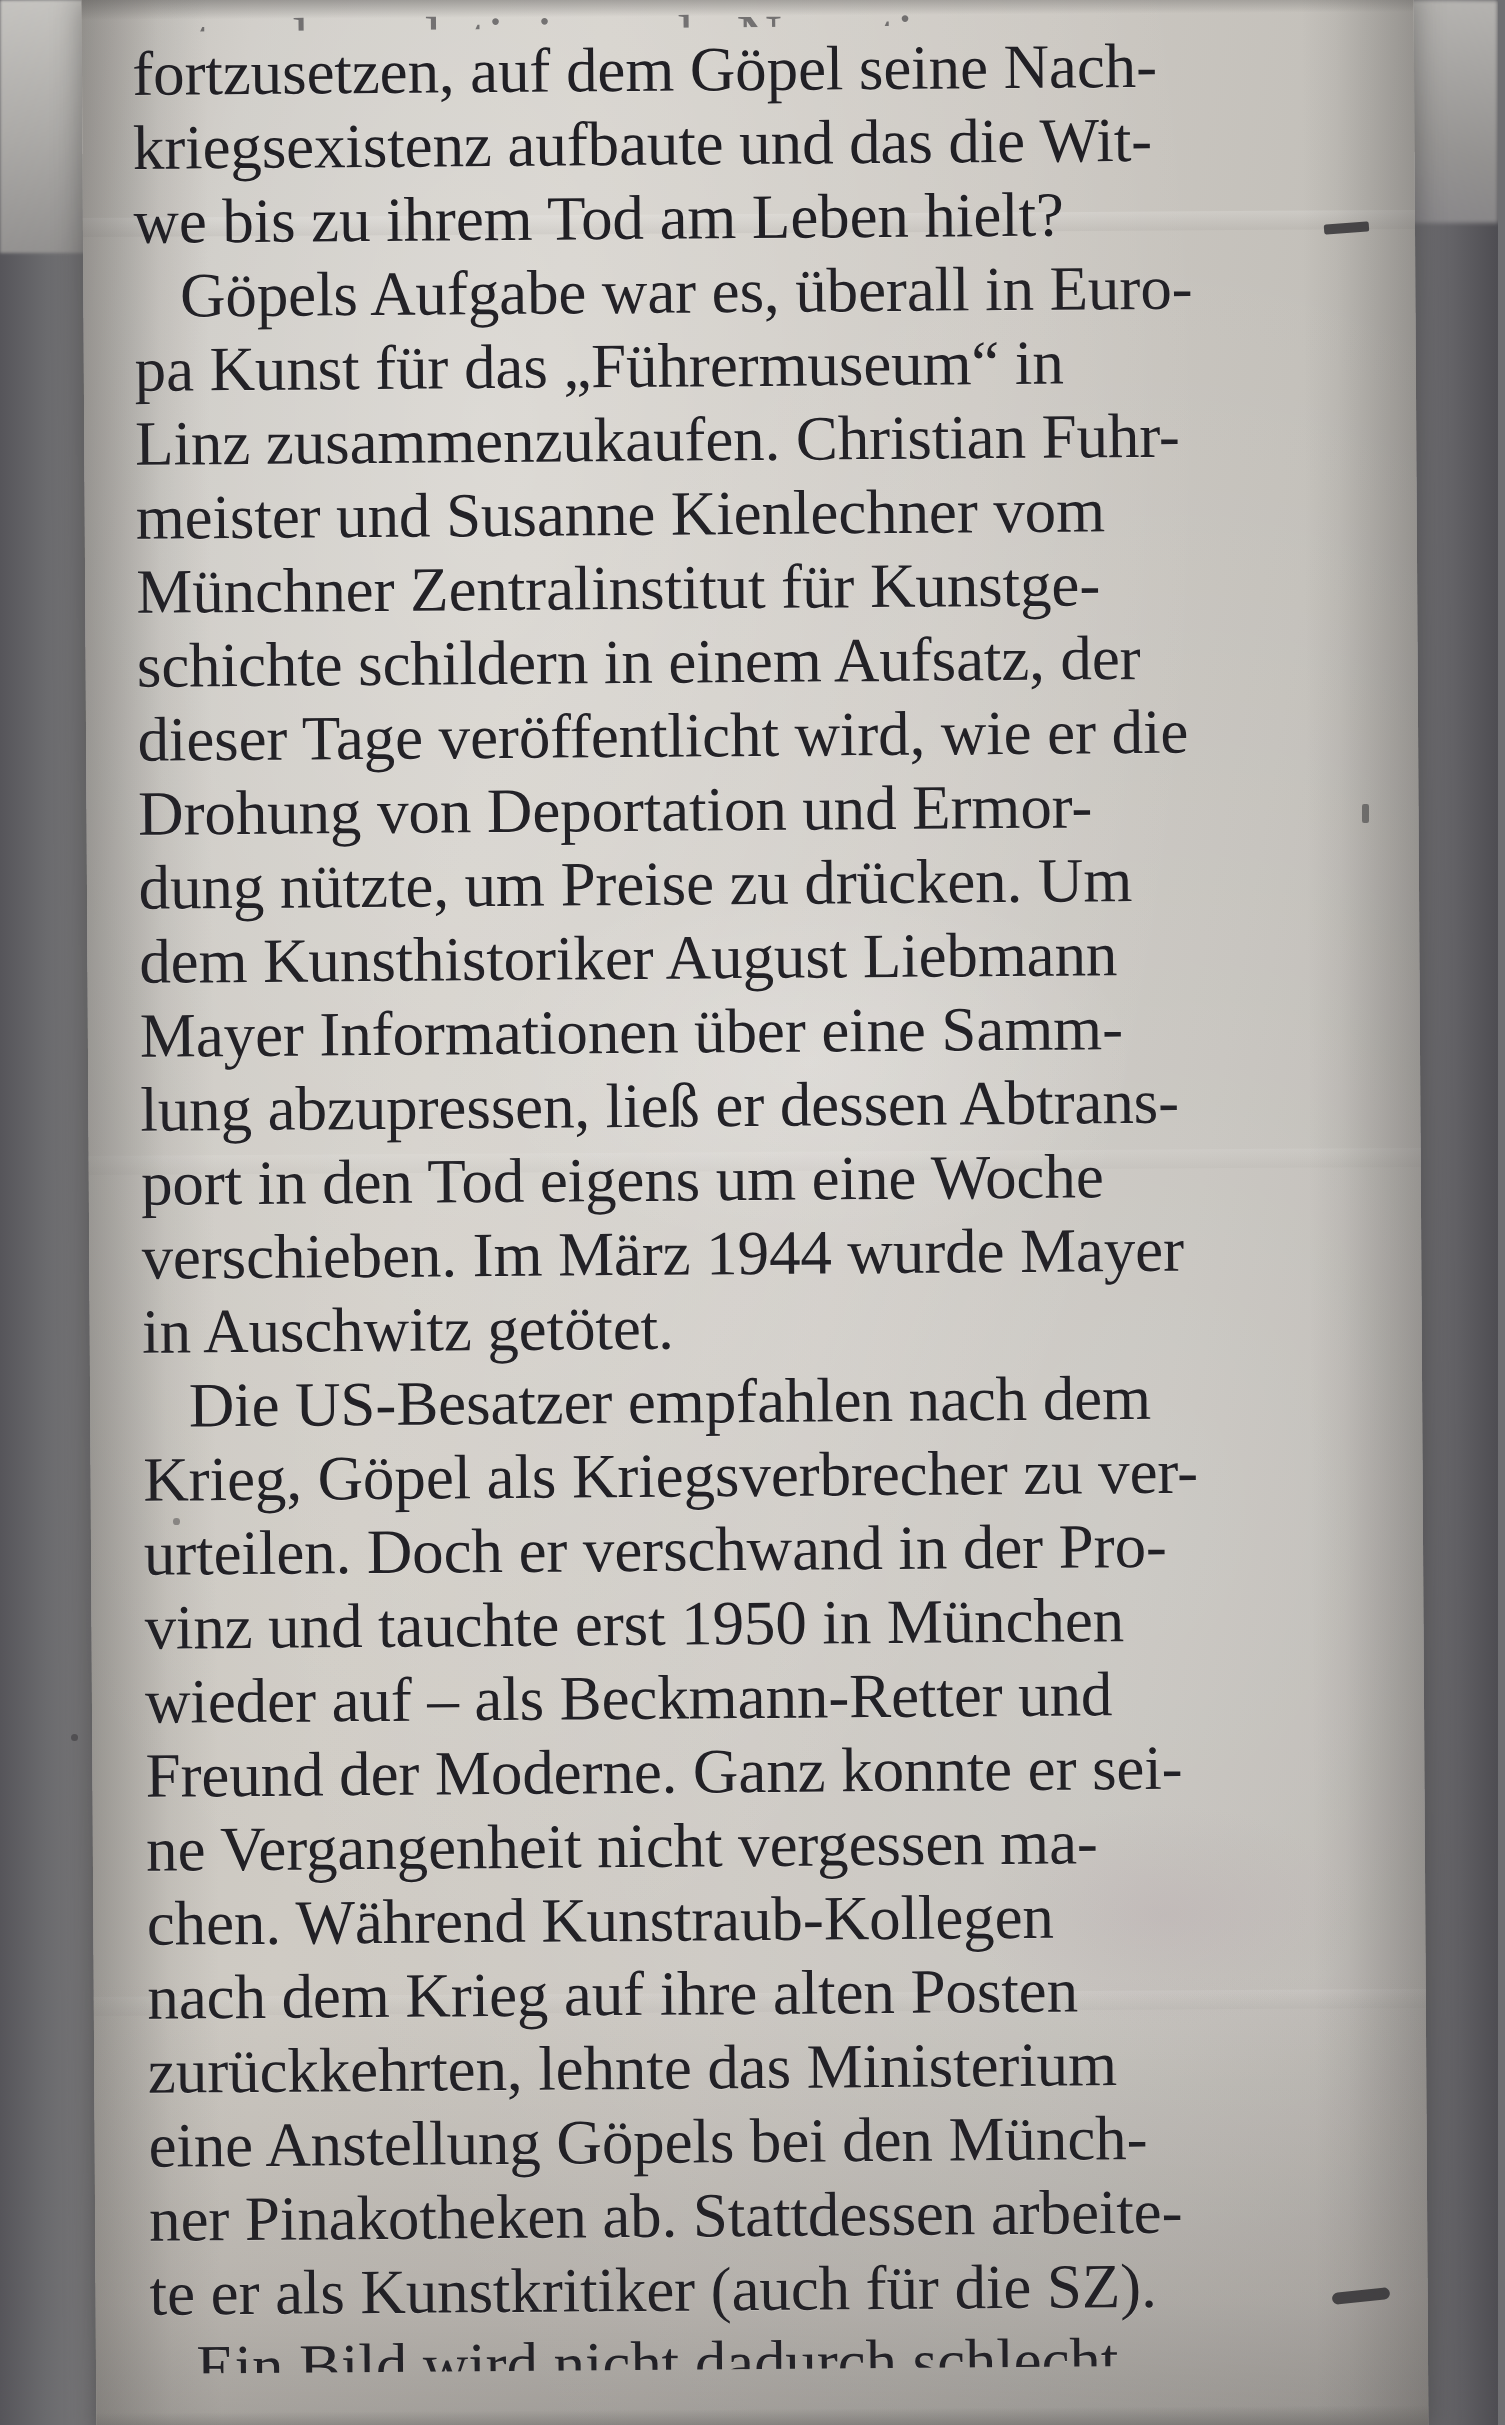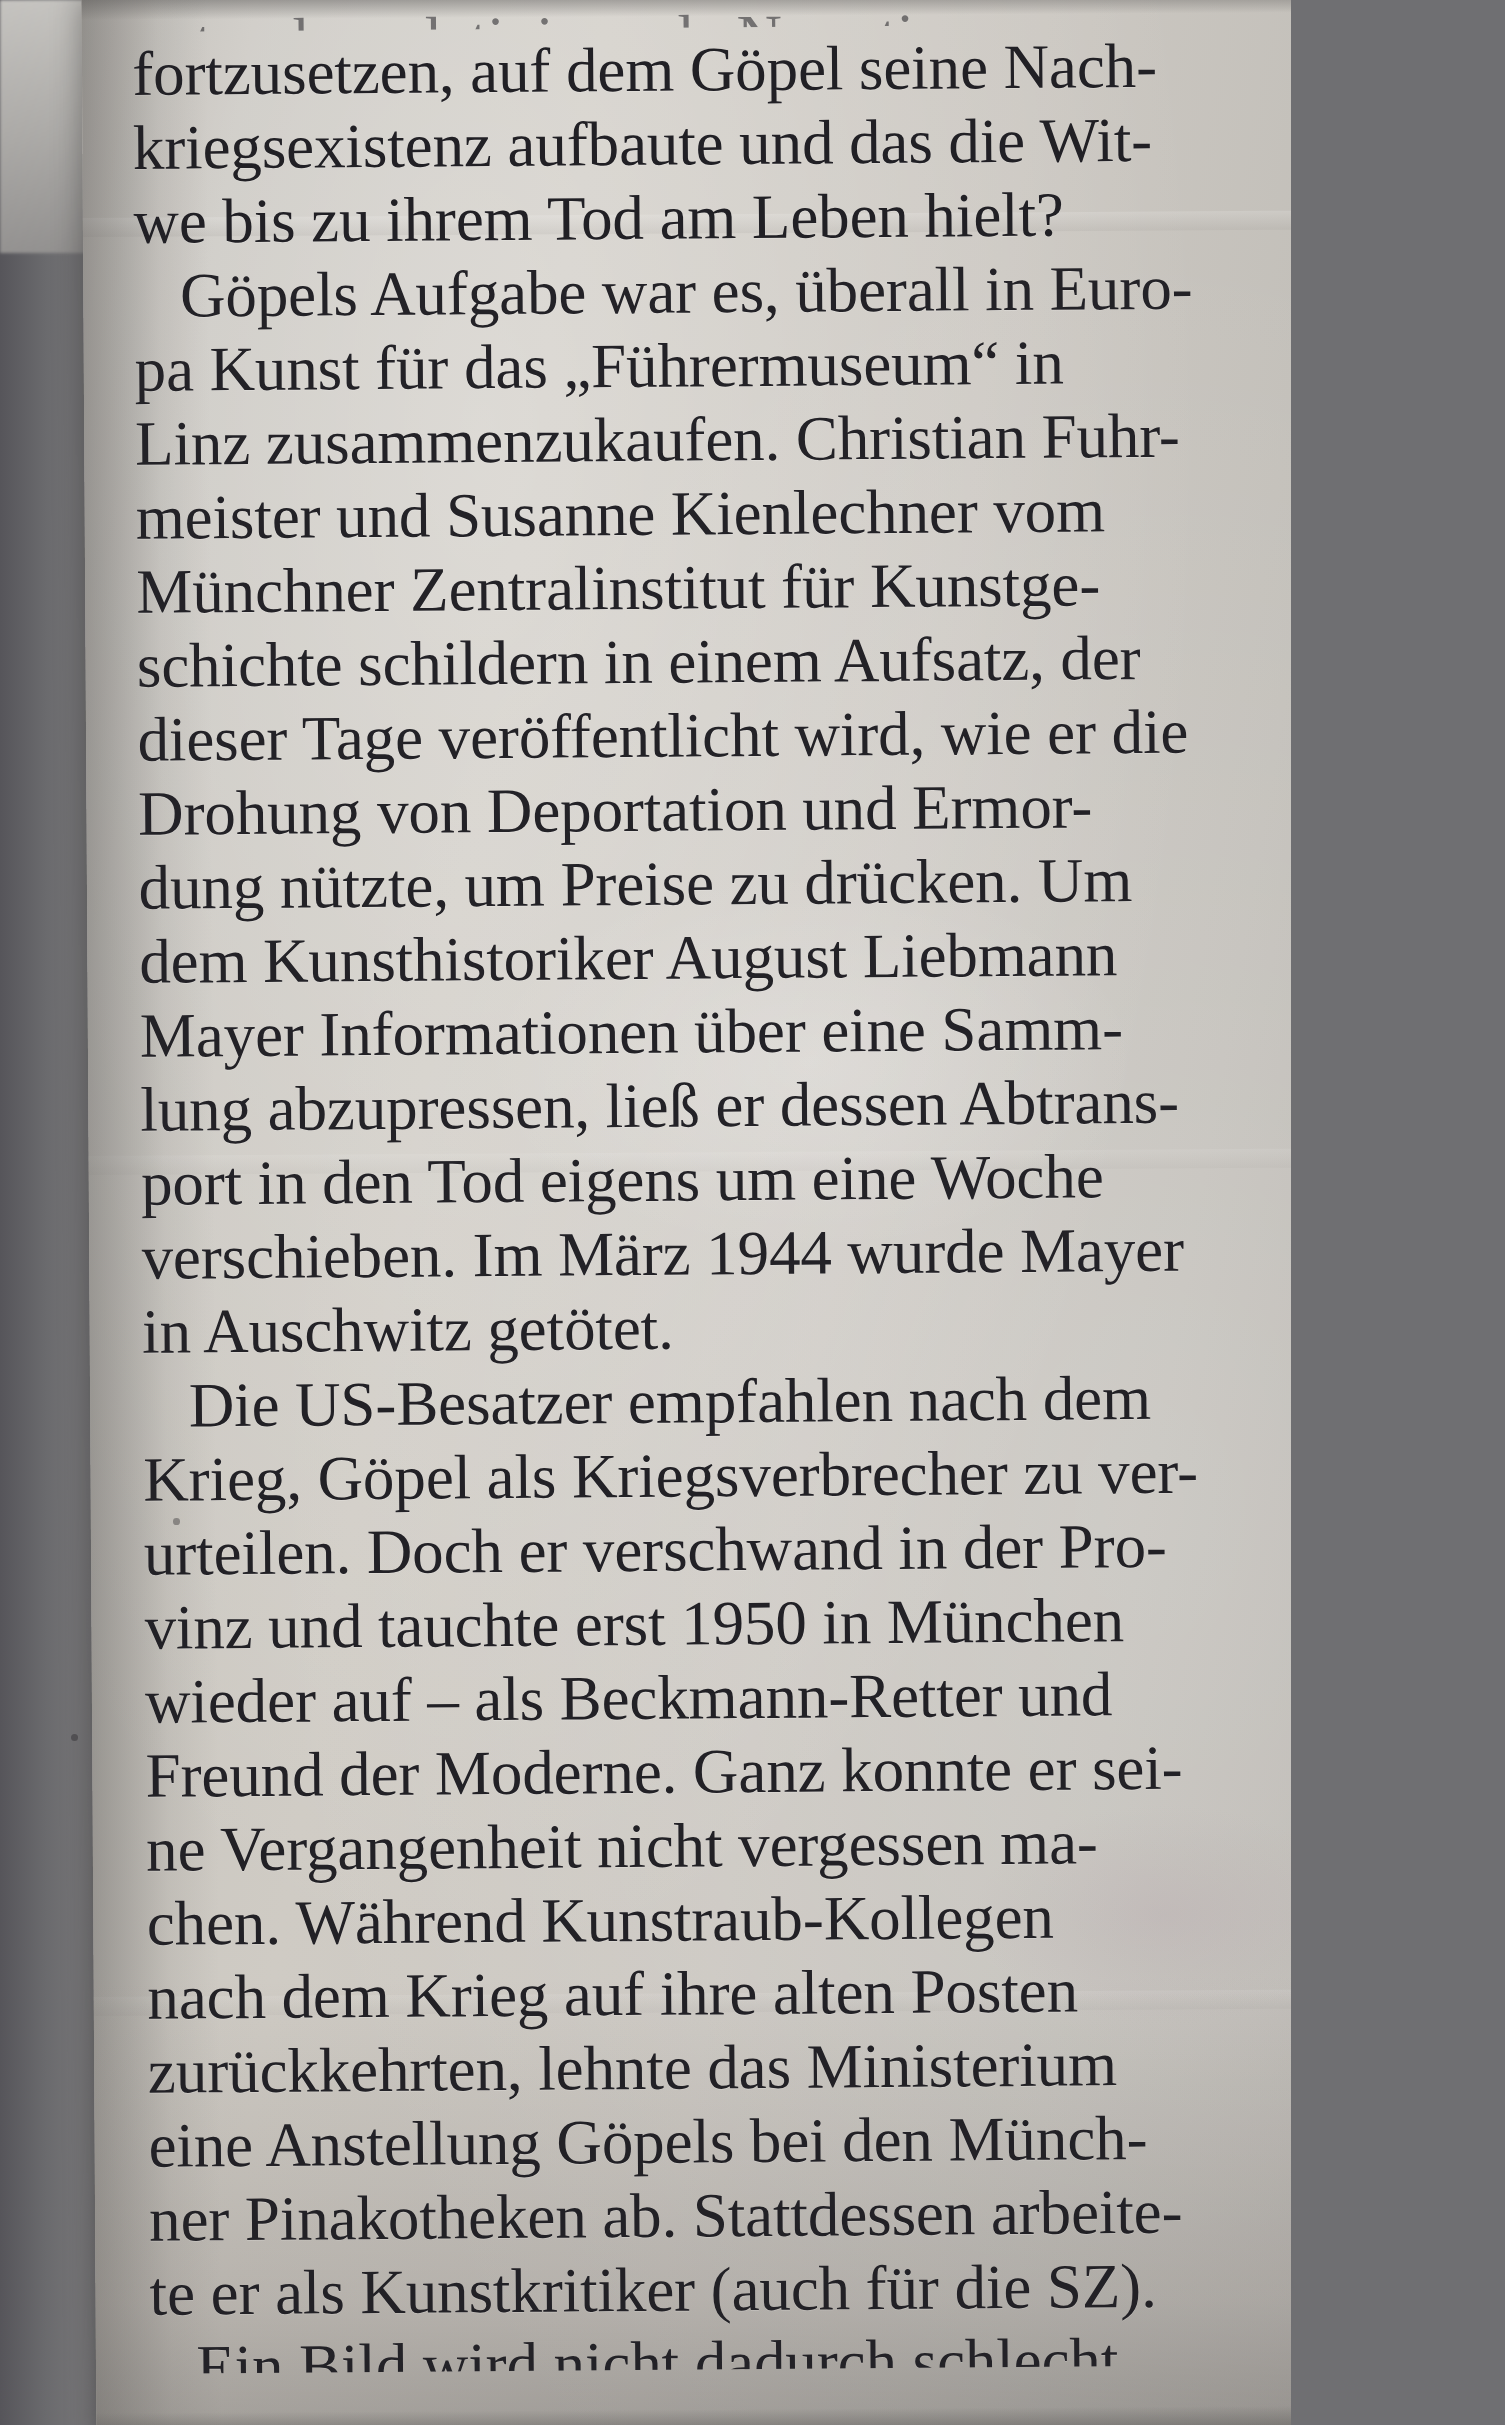--- a/index.html
+++ b/index.html
@@ -10,21 +10,21 @@
   body {
     width: 1506px;
     height: 2426px;
     overflow: hidden;
     font-family: "Liberation Serif", serif;
   }
 
   
   #scene {
     position: relative;
-    width: 1291px;
+    width: 1498px;
     height: 2426px;
     overflow: hidden;
     background: #bef264;
   }
 
   
   .surface {
     position: absolute;
     inset: 0;
     background:

